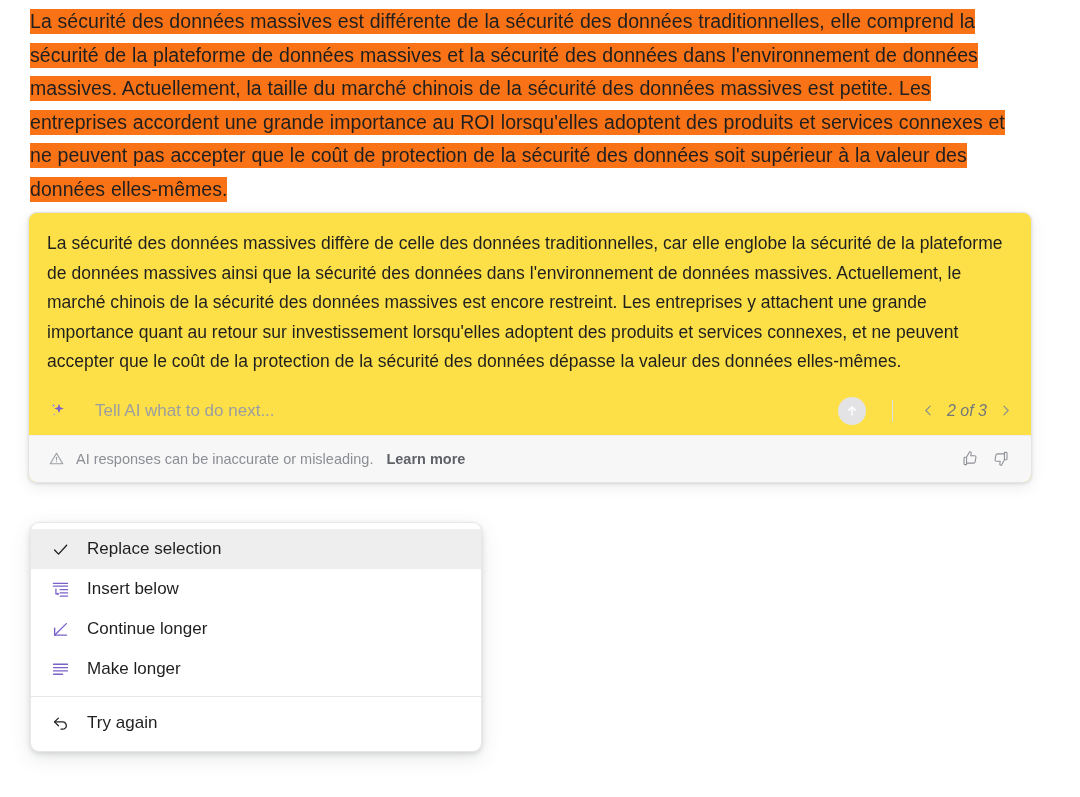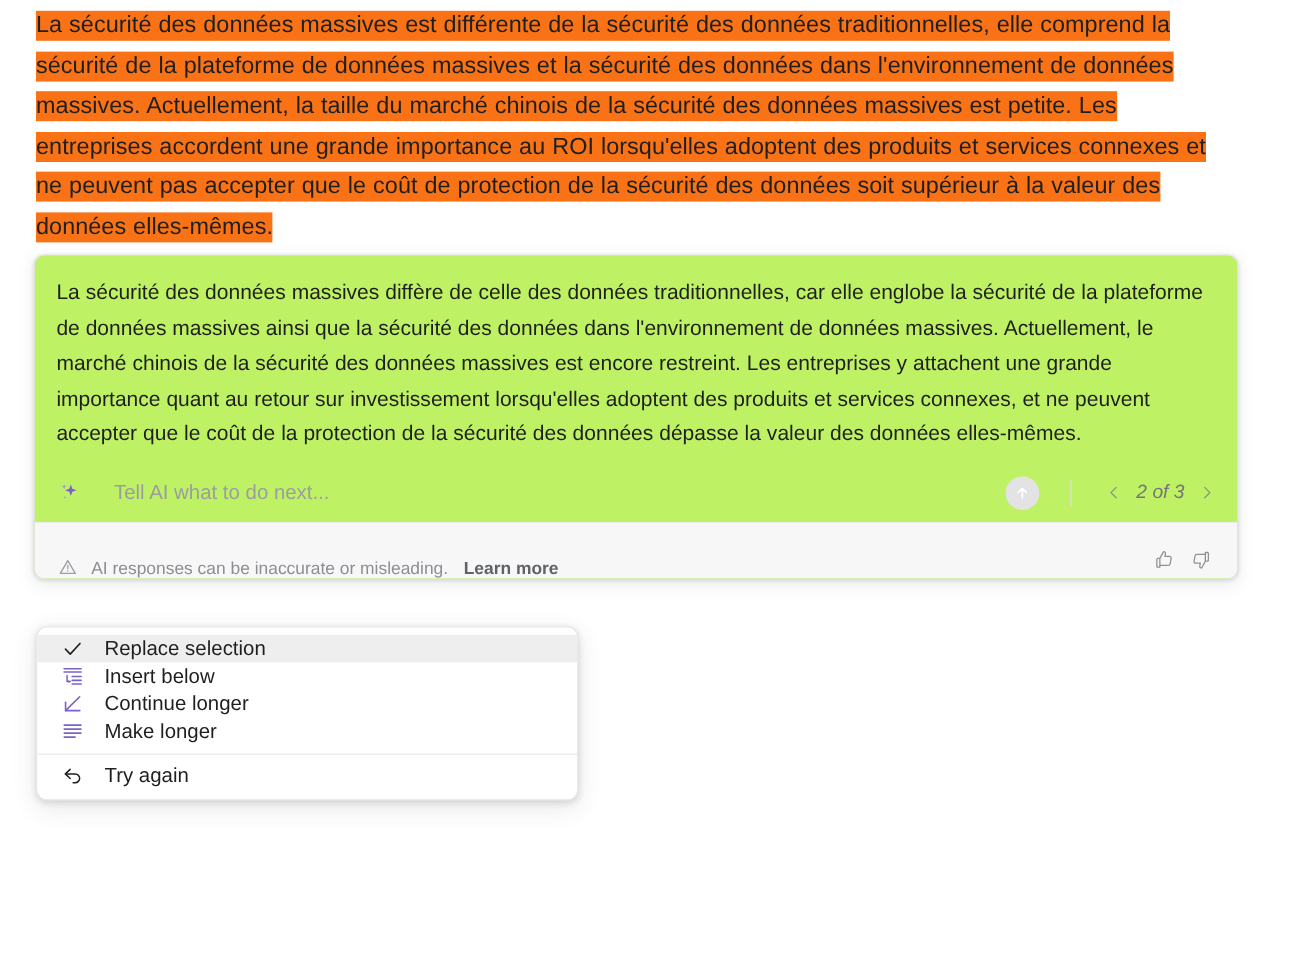--- a/index.html
+++ b/index.html
@@ -41,21 +41,21 @@
     box-decoration-break: clone;
     -webkit-box-decoration-break: clone;
   }
 
   
   .ai-card {
     position: absolute;
     left: 28px;
     top: 212px;
     width: 1004px;
-    background: #bef264;
+    background: #fde047;
     border: 1px solid #e4e4e6;
     border-radius: 9px;
     box-shadow: 0 1px 3px rgba(60,64,67,0.14), 0 4px 14px rgba(60,64,67,0.10);
     overflow: hidden;
   }
 
   .ai-body {
     padding: 16px 18px 10px 18px;
   }
   .ai-answer {
@@ -142,21 +142,21 @@
     font-size: 16px;
     color: #73767a;
     padding: 0 5px;
     white-space: nowrap;
     font-style: italic;
   }
 
   
   .ai-footer {
     display: flex;
-    align-items: flex-end;
+    align-items: center;
     height: 47px;
     padding: 0 16px 0 18px;
     background: #f7f7f8;
     border-top: 1px solid #ededee;
   }
   .warn-wrap {
     width: 18px; height: 18px;
     flex: 0 0 18px;
     display: flex; align-items: center; justify-content: center;
   }
@@ -192,21 +192,21 @@
     background: #ffffff;
     border: 1px solid #e7e7e9;
     border-radius: 9px;
     box-shadow: 0 2px 5px rgba(60,64,67,0.16), 0 6px 20px rgba(60,64,67,0.12);
     padding: 6px 0 8px 0;
     overflow: hidden;
   }
   .menu-item {
     display: flex;
     align-items: center;
-    height: 23px;
+    height: 40px;
     padding: 0 16px 0 18px;
     cursor: default;
   }
   .menu-item.active { background: #eeeeef; }
   .menu-icon {
     width: 22px;
     height: 22px;
     flex: 0 0 22px;
     display: flex;
     align-items: center;

